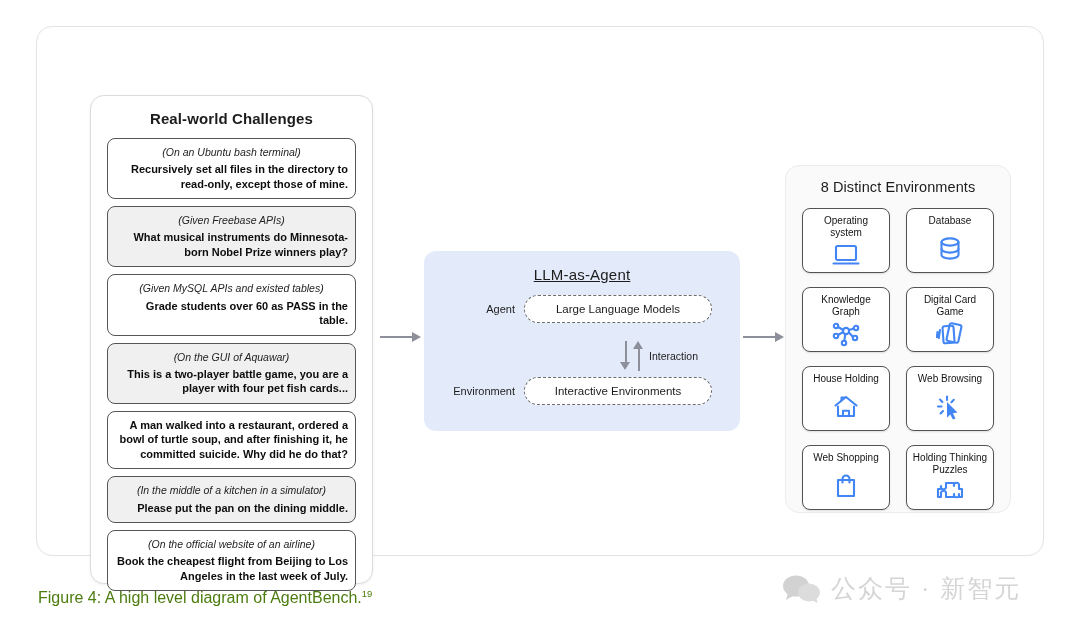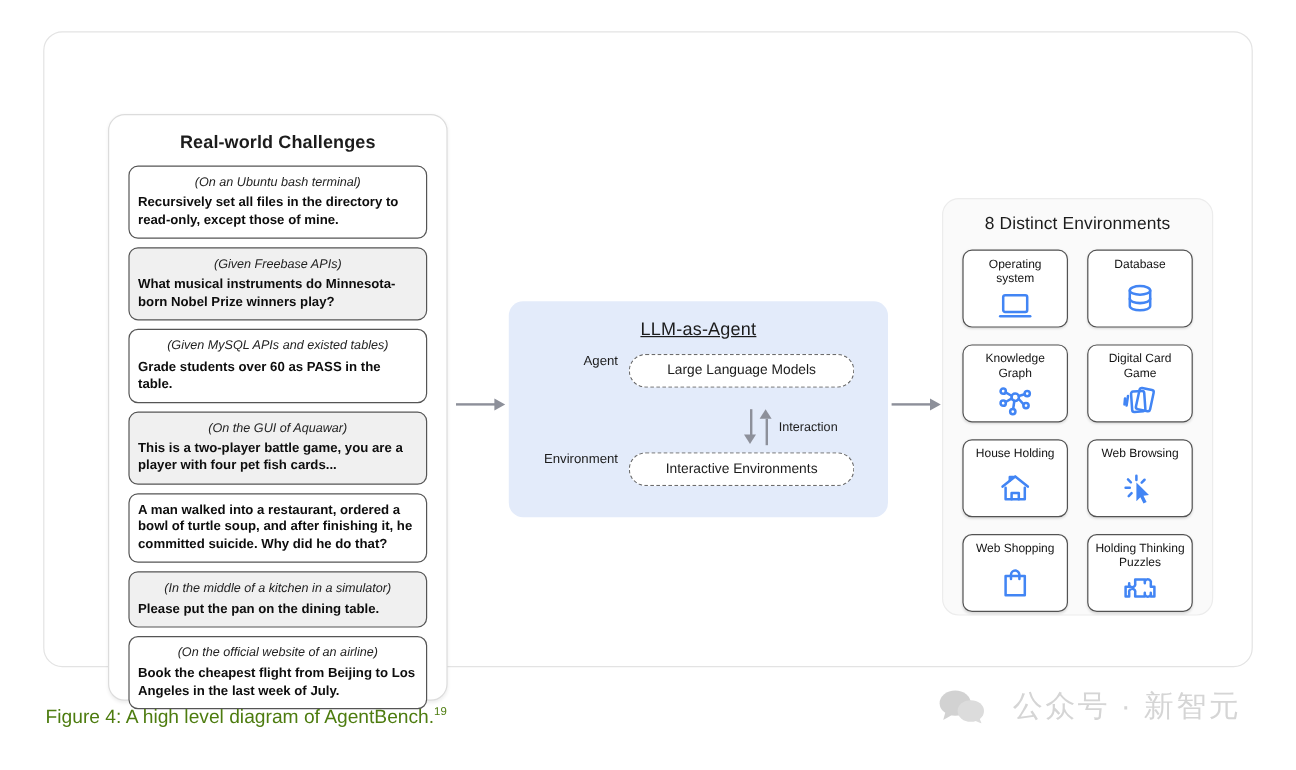--- a/index.html
+++ b/index.html
@@ -36,21 +36,21 @@
     border: 1px solid #555; border-radius: 8px;
     padding: 6px 7px 7px 7px; margin-bottom: 7px;
     background: #fff;
   }
   .challenge-card.shaded { background: #f0f0f0; }
   .challenge-ctx {
     display: block; text-align: center; font-style: italic;
     font-size: 10.5px; color: #232323; line-height: 1.35; margin-bottom: 3px;
   }
   .challenge-text {
-    display: block; text-align: left; font-weight: bold;
+    display: block; text-align: right; font-weight: bold;
     font-size: 11px; color: #0d0d0d; line-height: 1.32;
   }
 
   
   .arrow { position: absolute; height: 14px; }
   .arrow .shaft {
     position: absolute; left: 0; top: 6px; height: 2px; background: #8d909a;
   }
   .arrow .head {
     position: absolute; top: 1.5px; width: 0; height: 0;
@@ -67,21 +67,21 @@
   
   .agent-panel {
     position: absolute; left: 387px; top: 224px;
     width: 316px; height: 180px;
     background: #e3ebfa; border-radius: 12px;
   }
   .agent-title {
     text-align: center; font-size: 15px; color: #1c1c1c;
     margin-top: 15px; letter-spacing: .2px; text-decoration: underline;
   }
-  .agent-row { position: absolute; display: flex; }
+  .agent-row { position: absolute; display: flex; align-items: center; }
   .agent-row .row-label {
     font-size: 11px; color: #1c1c1c; text-align: right;
     width: 88px; padding-right: 9px;
   }
   .dashed-box {
     border: 1.3px dashed #6c6c6c; border-radius: 16px;
     background: #fff; width: 188px; height: 28px;
     display: flex; align-items: center; justify-content: center;
     font-size: 11.5px; color: #1c1c1c;
   }
@@ -139,21 +139,21 @@
   
   .caption {
     position: absolute; left: 38px; top: 588px;
     font-size: 16px; color: #4d7c0f;
   }
   .caption sup { font-size: 9.5px; vertical-align: super; }
 
   
   .watermark {
     position: absolute; left: 782px; top: 572px;
-    display: flex; align-items: center; gap: 22px;
+    display: flex; align-items: center; gap: 9px;
     color: #d5d5d5; font-size: 25px; letter-spacing: 2px;
     user-select: none;
   }
   .watermark .wm-icon svg { display: block; }
 </style>
 </head>
 <body>
 
 <div class="page">
 
@@ -176,21 +176,21 @@
           </div>
           <div class="challenge-card shaded">
             <span class="challenge-ctx">(On the GUI of Aquawar)</span>
             <span class="challenge-text">This is a two-player battle game, you are a player with four pet fish cards...</span>
           </div>
           <div class="challenge-card">
             <span class="challenge-text">A man walked into a restaurant, ordered a bowl of turtle soup, and after finishing it, he committed suicide. Why did he do that?</span>
           </div>
           <div class="challenge-card shaded">
             <span class="challenge-ctx">(In the middle of a kitchen in a simulator)</span>
-            <span class="challenge-text">Please put the pan on the dining table.</span>
+            <span class="challenge-text">Please put the pan on the dining middle.</span>
           </div>
           <div class="challenge-card">
             <span class="challenge-ctx">(On the official website of an airline)</span>
             <span class="challenge-text">Book the cheapest flight from Beijing to Los Angeles in the last week of July.</span>
           </div>
         </div>
     </div>
 
     <div class="arrow" id="arrow-left-center">
       <div class="shaft"></div>

